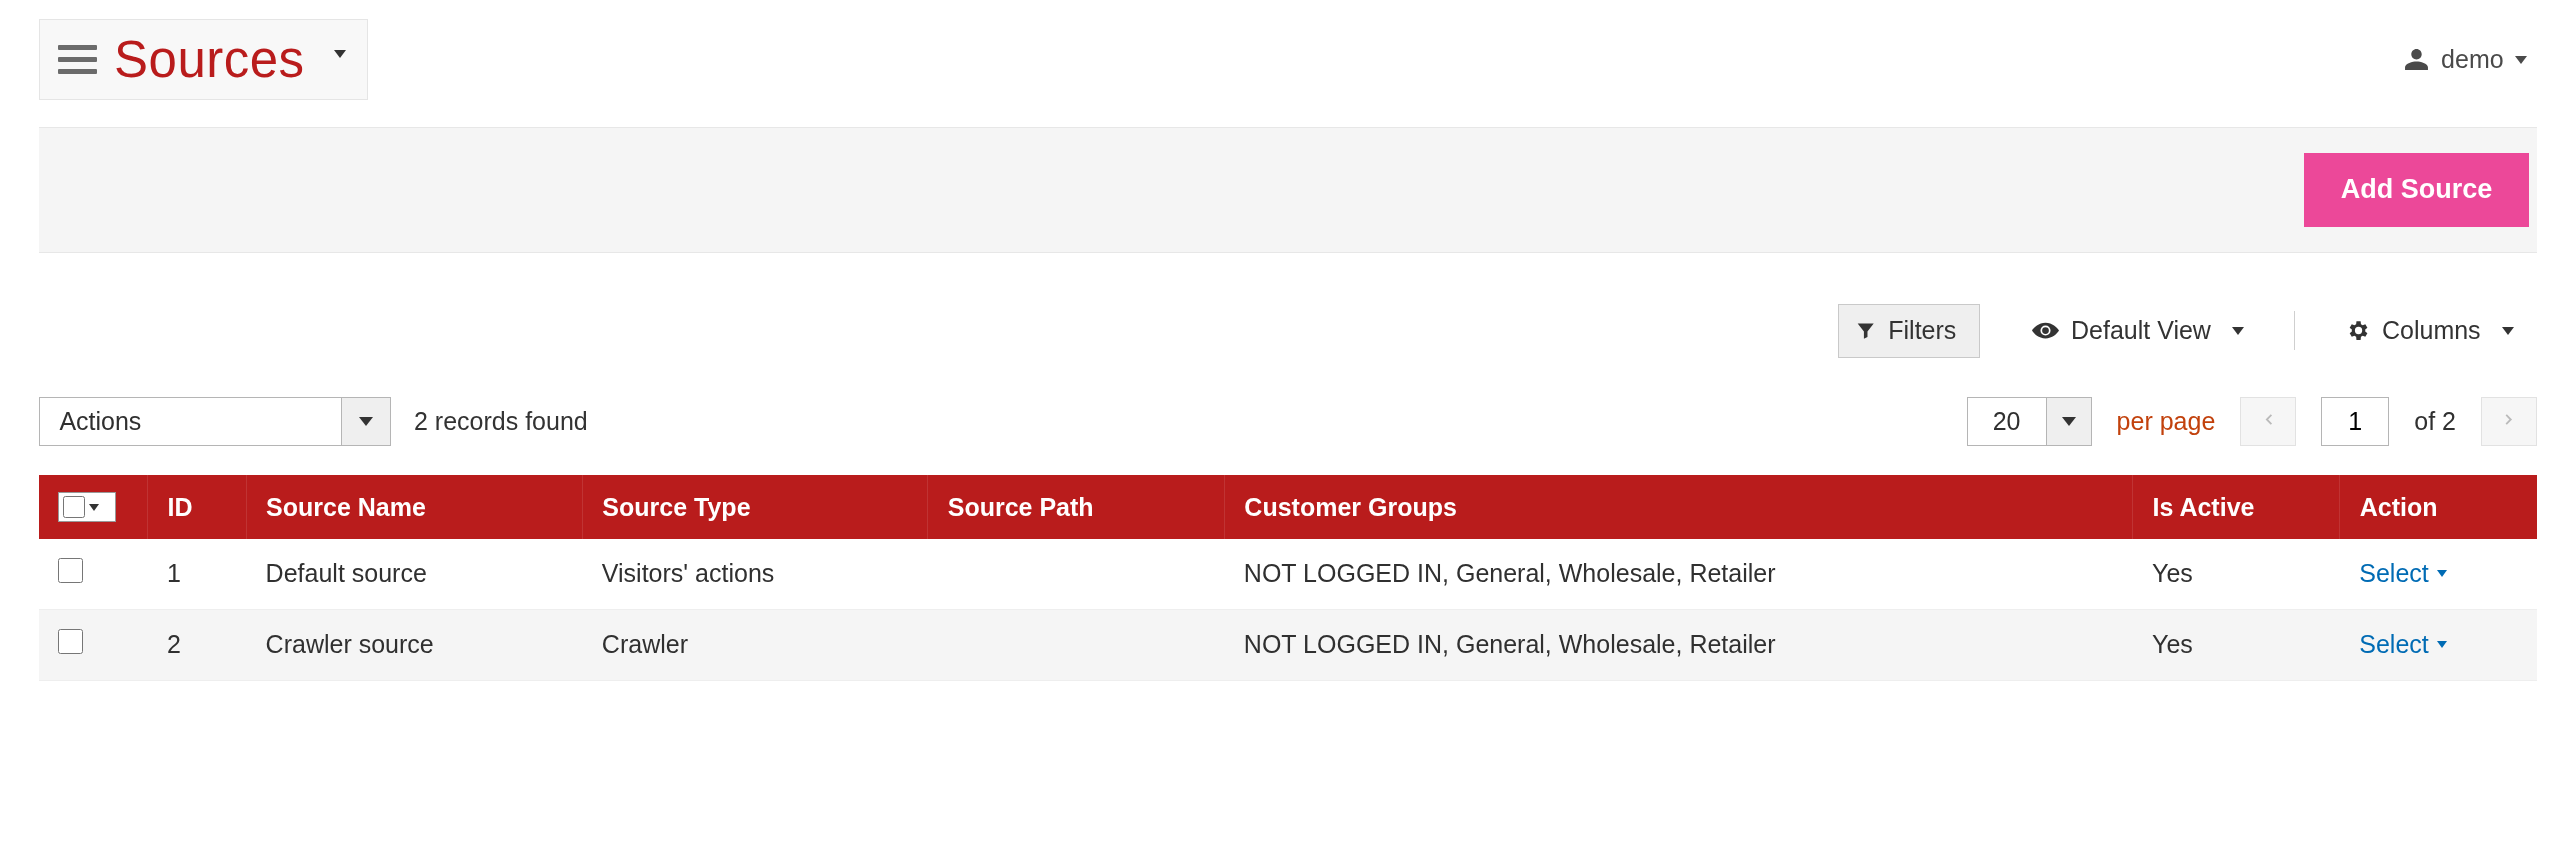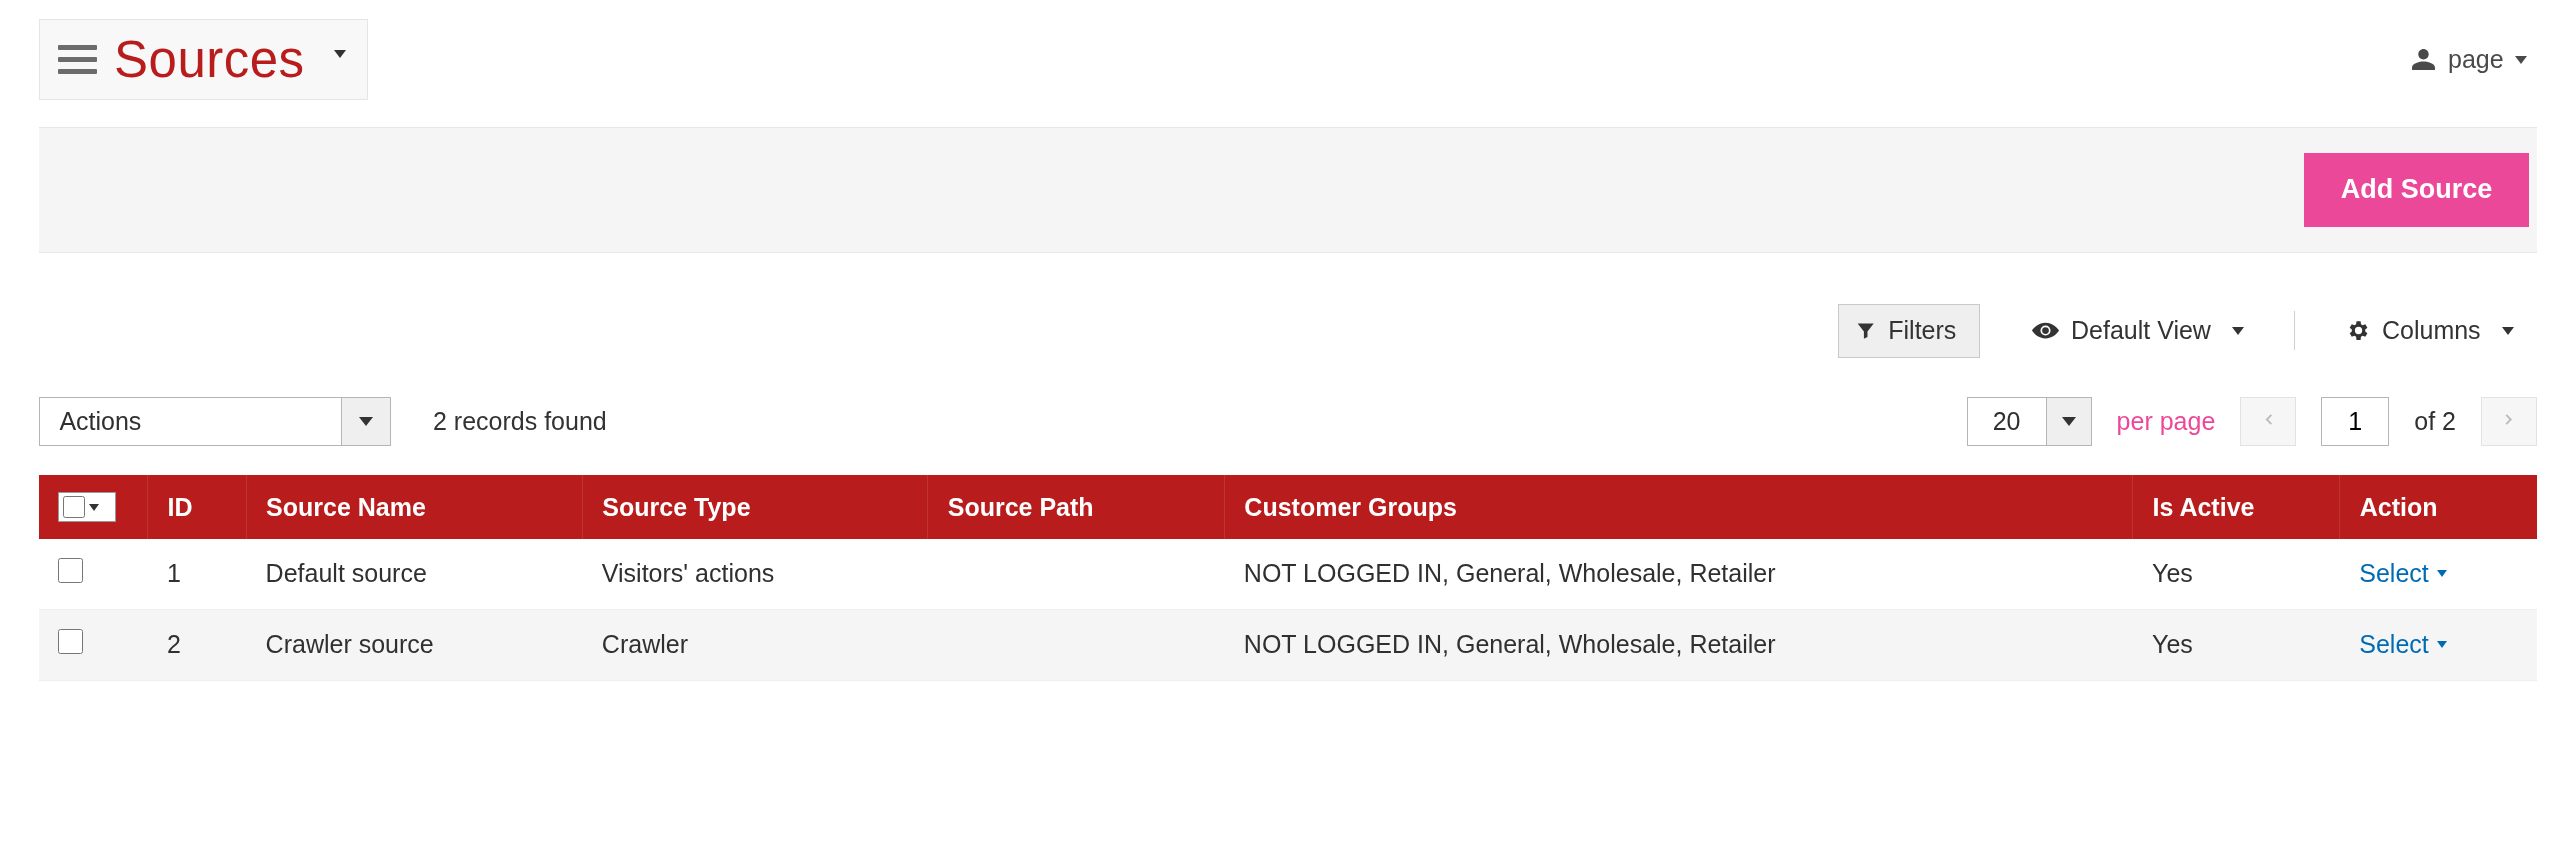--- a/index.html
+++ b/index.html
@@ -25,32 +25,32 @@
 
   
   .grid-controls-1 { display:flex; justify-content:flex-end; align-items:center; gap:0; margin-top:51px; }
   .ctrl-btn { display:flex; align-items:center; gap:11.7px; font-size:25px; color:#333; padding:11.7px 23px; cursor:pointer; }
   .filters-btn { background:#efefef; border:1px solid #c9c9c9; margin-right:29px;padding-left:16px; }
   .ctrl-sep { width:1px; height:39px; background:#cfcfcf; margin:0 27px; }
   .tiny-caret { width:0;height:0;border-left:6.8px solid transparent;border-right:6.8px solid transparent;border-top:8.7px solid #333; margin-left:9.7px; }
 
   
   .grid-controls-2 { display:flex; align-items:center; justify-content:space-between; margin-top:39px; }
-  .gc2-left { display:flex; align-items:center; gap:42px; }
+  .gc2-left { display:flex; align-items:center; gap:23px; }
   .select-box { display:flex; align-items:stretch; border:1px solid #b5b5b5; height:49px; }
   .select-box .sb-label { padding:0 97px 0 19.4px; display:flex; align-items:center; font-size:25px; min-width:301px; }
   .select-box .sb-trigger { width:49px; background:#efefef; border-left:1px solid #b5b5b5; display:flex; align-items:center; justify-content:center; }
   .tri { width:0;height:0;border-left:7.8px solid transparent;border-right:7.8px solid transparent;border-top:9.7px solid #333; }
   .records-found { font-size:25px; color:#333; }
 
   .gc2-right { display:flex; align-items:center; gap:25px; }
   .pp-select { display:flex; align-items:stretch; border:1px solid #b5b5b5; height:49px; }
   .pp-select .pp-val { width:78px; display:flex; align-items:center; justify-content:center; font-size:25px; }
   .pp-select .pp-trig { width:45px; background:#efefef; border-left:1px solid #b5b5b5; display:flex; align-items:center; justify-content:center; }
-  .pp-label { font-size:25px; color:#ec4899; }
+  .pp-label { font-size:25px; color:#c2410c; }
   .pager-btn { width:56px; height:49px; background:#efefef; border:1px solid #c6c6c6; display:flex; align-items:center; justify-content:center; cursor:pointer; }
   .pager-btn.dis { opacity:.5; }
   .page-input { width:68px; height:49px; border:1px solid #b5b5b5; text-align:center; font-size:25px; }
   .of-label { font-size:25px; }
 
   
   .grid-table { width:100%; border-collapse:collapse; margin-top:29px; font-size:25px; }
   .grid-table thead th { background:#b91c1c; color:#fff; font-weight:600; text-align:left; padding:17.5px 19.4px; border-right:1px solid rgba(255,255,255,.1); }
   .grid-table thead th:last-child { border-right:none; }
   .col-check { width:107px; }
@@ -91,21 +91,21 @@
       <span class="page-title">Sources</span>
       <span class="title-caret"></span>
     </div>
 
     <div class="user-wrap">
       <span class="i-user">
         <svg width="25" height="25" viewBox="0 0 24 24" fill="#4a4a4a">
             <path d="M12 12c2.8 0 5-2.2 5-5s-2.2-5-5-5-5 2.2-5 5 2.2 5 5 5zm0 2c-3.7 0-11 1.9-11 5.5V22h22v-2.5C23 15.9 15.7 14 12 14z"></path>
           </svg>
       </span>
-      <span>page</span>
+      <span>demo</span>
       <span class="user-caret"></span>
     </div>
   </div>
 
   <div class="toolbar-top">
     <button class="btn-primary">Add Source</button>
   </div>
 
   <div class="grid-controls-1">
     <div class="ctrl-btn filters-btn">

